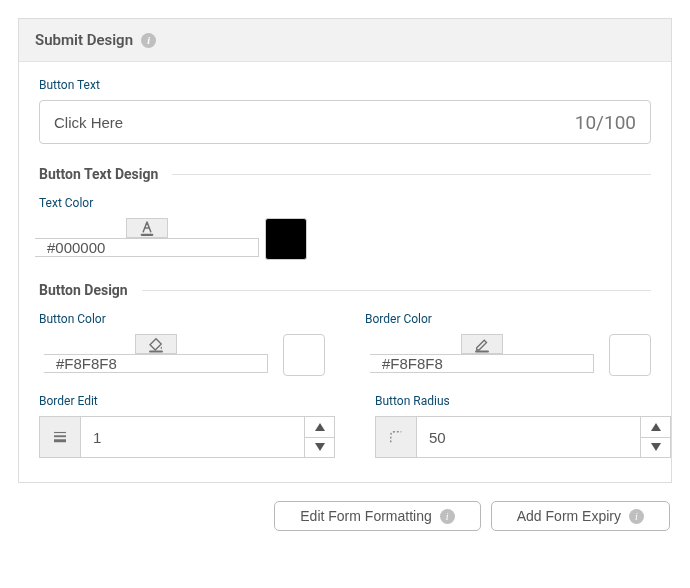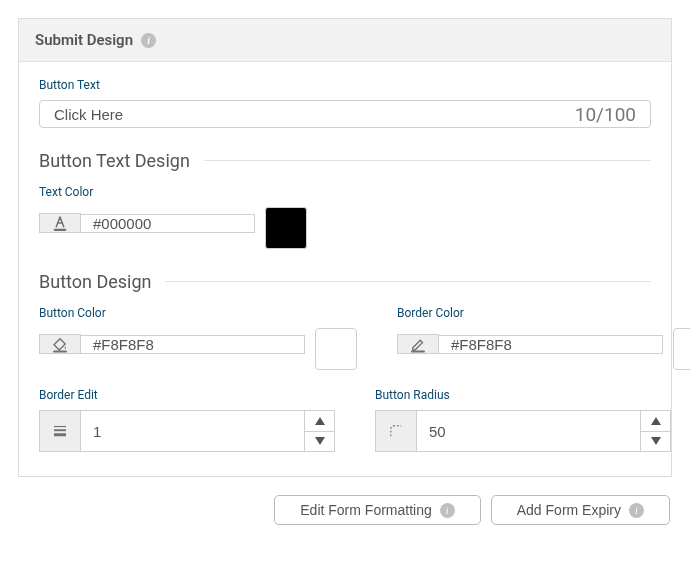--- a/index.html
+++ b/index.html
@@ -43,21 +43,21 @@
     .field-label {
       color: #0c4a6e;
       margin-bottom: 8px;
       font-size: 12px;
       font-weight: 400;
     }
     .text-input-wrap {
       position: relative;
       border: 1px solid #cfcfcf;
       border-radius: 4px;
-      height: 28px;
+      height: 44px;
       display: flex;
       align-items: center;
       padding: 0 14px;
       margin-bottom: 22px;
     }
     .text-input {
       border: none;
       outline: none;
       flex: 1;
       font-size: 15px;
@@ -67,37 +67,38 @@
     .counter {
       color: #777;
       font-size: 19px;
     }
     .section-title-row {
       display: flex;
       align-items: center;
       margin: 4px 0 14px;
     }
     .section-title {
-      font-weight: 400;
-      color: #555;
-      font-size: 18px;
+      font-weight: 700;
+      color: #555;
+      font-size: 14px;
       white-space: nowrap;
     }
     .section-line {
       flex: 1;
       height: 1px;
       background: #e2e2e2;
       margin-left: 14px;
     }
     .row2 { display: flex; gap: 40px; margin-bottom: 18px; }
     .col { flex: 1; }
     .addon-group {
       display: flex;
-      align-items: flex-end;
+      align-items: center;
       height: 26px;
+      flex-direction: column;
     }
     .addon-box {
       width: 42px;
       min-width: 42px;
       border: 1px solid #cfcfcf;
       background: #eeeeee;
       display: flex;
       align-items: center;
       justify-content: center;
       color: #666;

